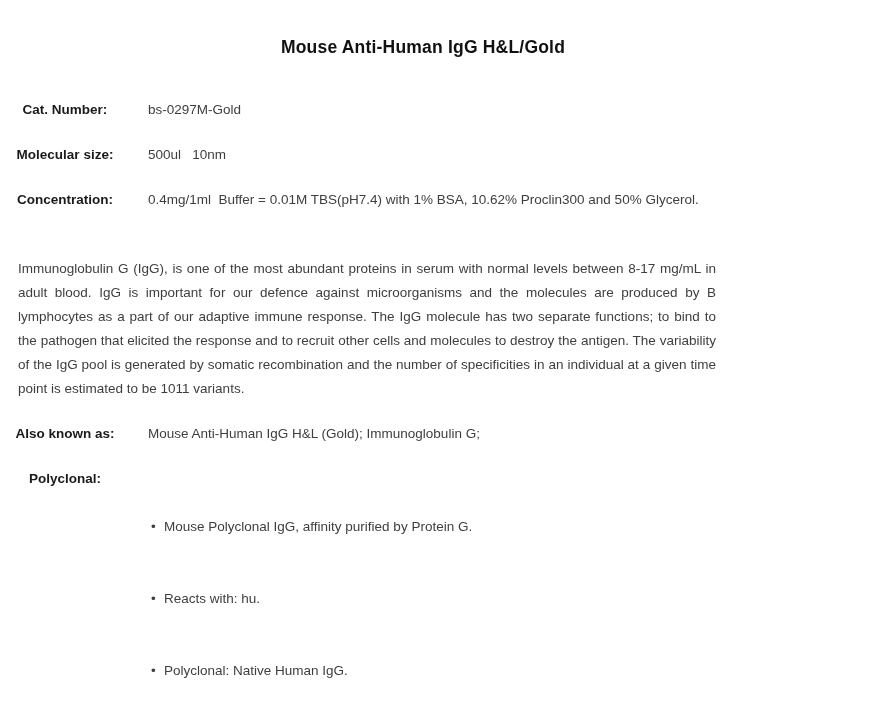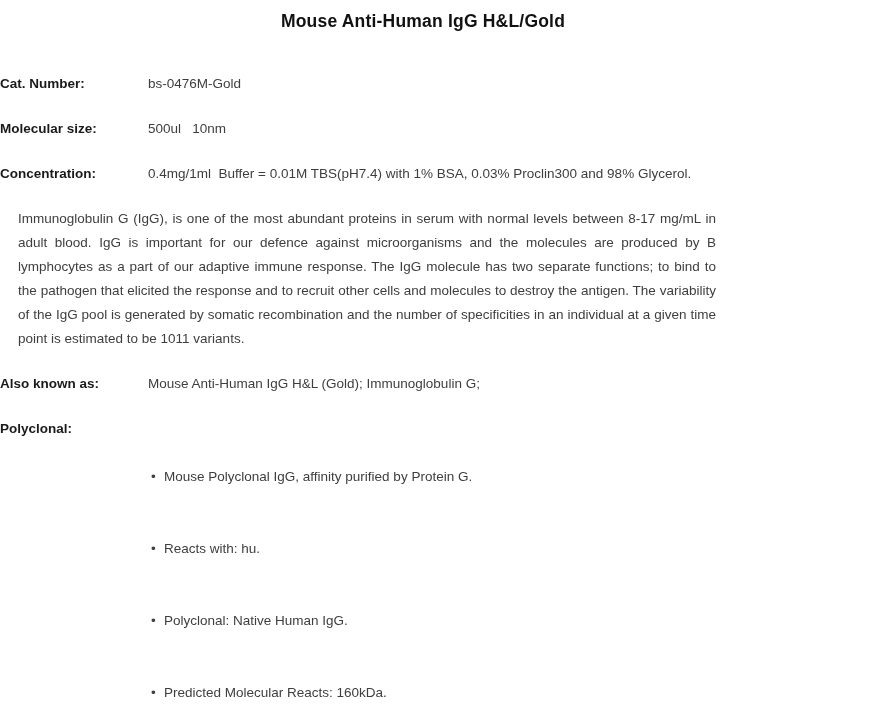--- a/index.html
+++ b/index.html
@@ -7,59 +7,60 @@
   body {
     width: 869px;
     height: 720px;
     font-family: "Liberation Sans", "DejaVu Sans", sans-serif;
     color: #3e3e3e;
     overflow: hidden;
   }
   .page {
     width: 869px;
     height: 720px;
-    padding: 10px 23px 10px 0;
+    padding: 36px 23px 10px 0;
     background: #ffffff;
   }
   .doc-title {
     width: 846px;
     text-align: center;
     font-size: 17.5px;
     font-weight: bold;
     color: #111111;
     line-height: 22px;
     margin-bottom: 40px;
     letter-spacing: 0.2px;
   }
   .row {
     display: flex;
     align-items: flex-start;
     margin-bottom: 21px;
   }
   .label {
     flex: 0 0 130px;
     width: 130px;
-    text-align: left;
+    text-align: center;
     font-weight: bold;
     color: #1a1a1a;
     font-size: 13.5px;
     line-height: 24px;
   }
   .value {
     flex: 0 0 698px;
     width: 698px;
     margin-left: 18px;
     font-size: 13.5px;
     line-height: 24px;
     color: #3e3e3e;
     white-space: pre-wrap;
   }
   .value.justify {
     white-space: normal;
     text-align: justify;
+    margin-top: 24px;
   }
   .bullet-line {
     display: flex;
     align-items: flex-start;
     line-height: 24px;
   }
   .bullet {
     flex: 0 0 16px;
     width: 16px;
     padding-left: 3px;
@@ -69,31 +70,31 @@
 </style>
 </head>
 <body>
 
 <div class="page">
 
   <div class="doc-title">Mouse Anti-Human IgG H&amp;L/Gold</div>
 
   <div class="row">
     <div class="label">Cat. Number:</div>
-    <div class="value">bs-0476M-Gold</div>
+    <div class="value">bs-0297M-Gold</div>
   </div>
 
   <div class="row">
     <div class="label">Molecular size:</div>
     <div class="value">500ul   10nm</div>
   </div>
 
   <div class="row">
     <div class="label">Concentration:</div>
-    <div class="value">0.4mg/1ml  Buffer = 0.01M TBS(pH7.4) with 1% BSA, 0.03% Proclin300 and 98% Glycerol.</div>
+    <div class="value">0.4mg/1ml  Buffer = 0.01M TBS(pH7.4) with 1% BSA, 10.62% Proclin300 and 50% Glycerol.</div>
   </div>
 
   <div class="row">
     <div class="value justify">Immunoglobulin G (IgG), is one of the most abundant proteins in serum with normal levels between 8-17 mg/mL in adult blood. IgG is important for our defence against microorganisms and the molecules are produced by B lymphocytes as a part of our adaptive immune response. The IgG molecule has two separate functions; to bind to the pathogen that elicited the response and to recruit other cells and molecules to destroy the antigen. The variability of the IgG pool is generated by somatic recombination and the number of specificities in an individual at a given time point is estimated to be 1011 variants.</div>
   </div>
 
   <div class="row">
     <div class="label">Also known as:</div>
     <div class="value">Mouse Anti-Human IgG H&amp;L (Gold); Immunoglobulin G;</div>
   </div>

